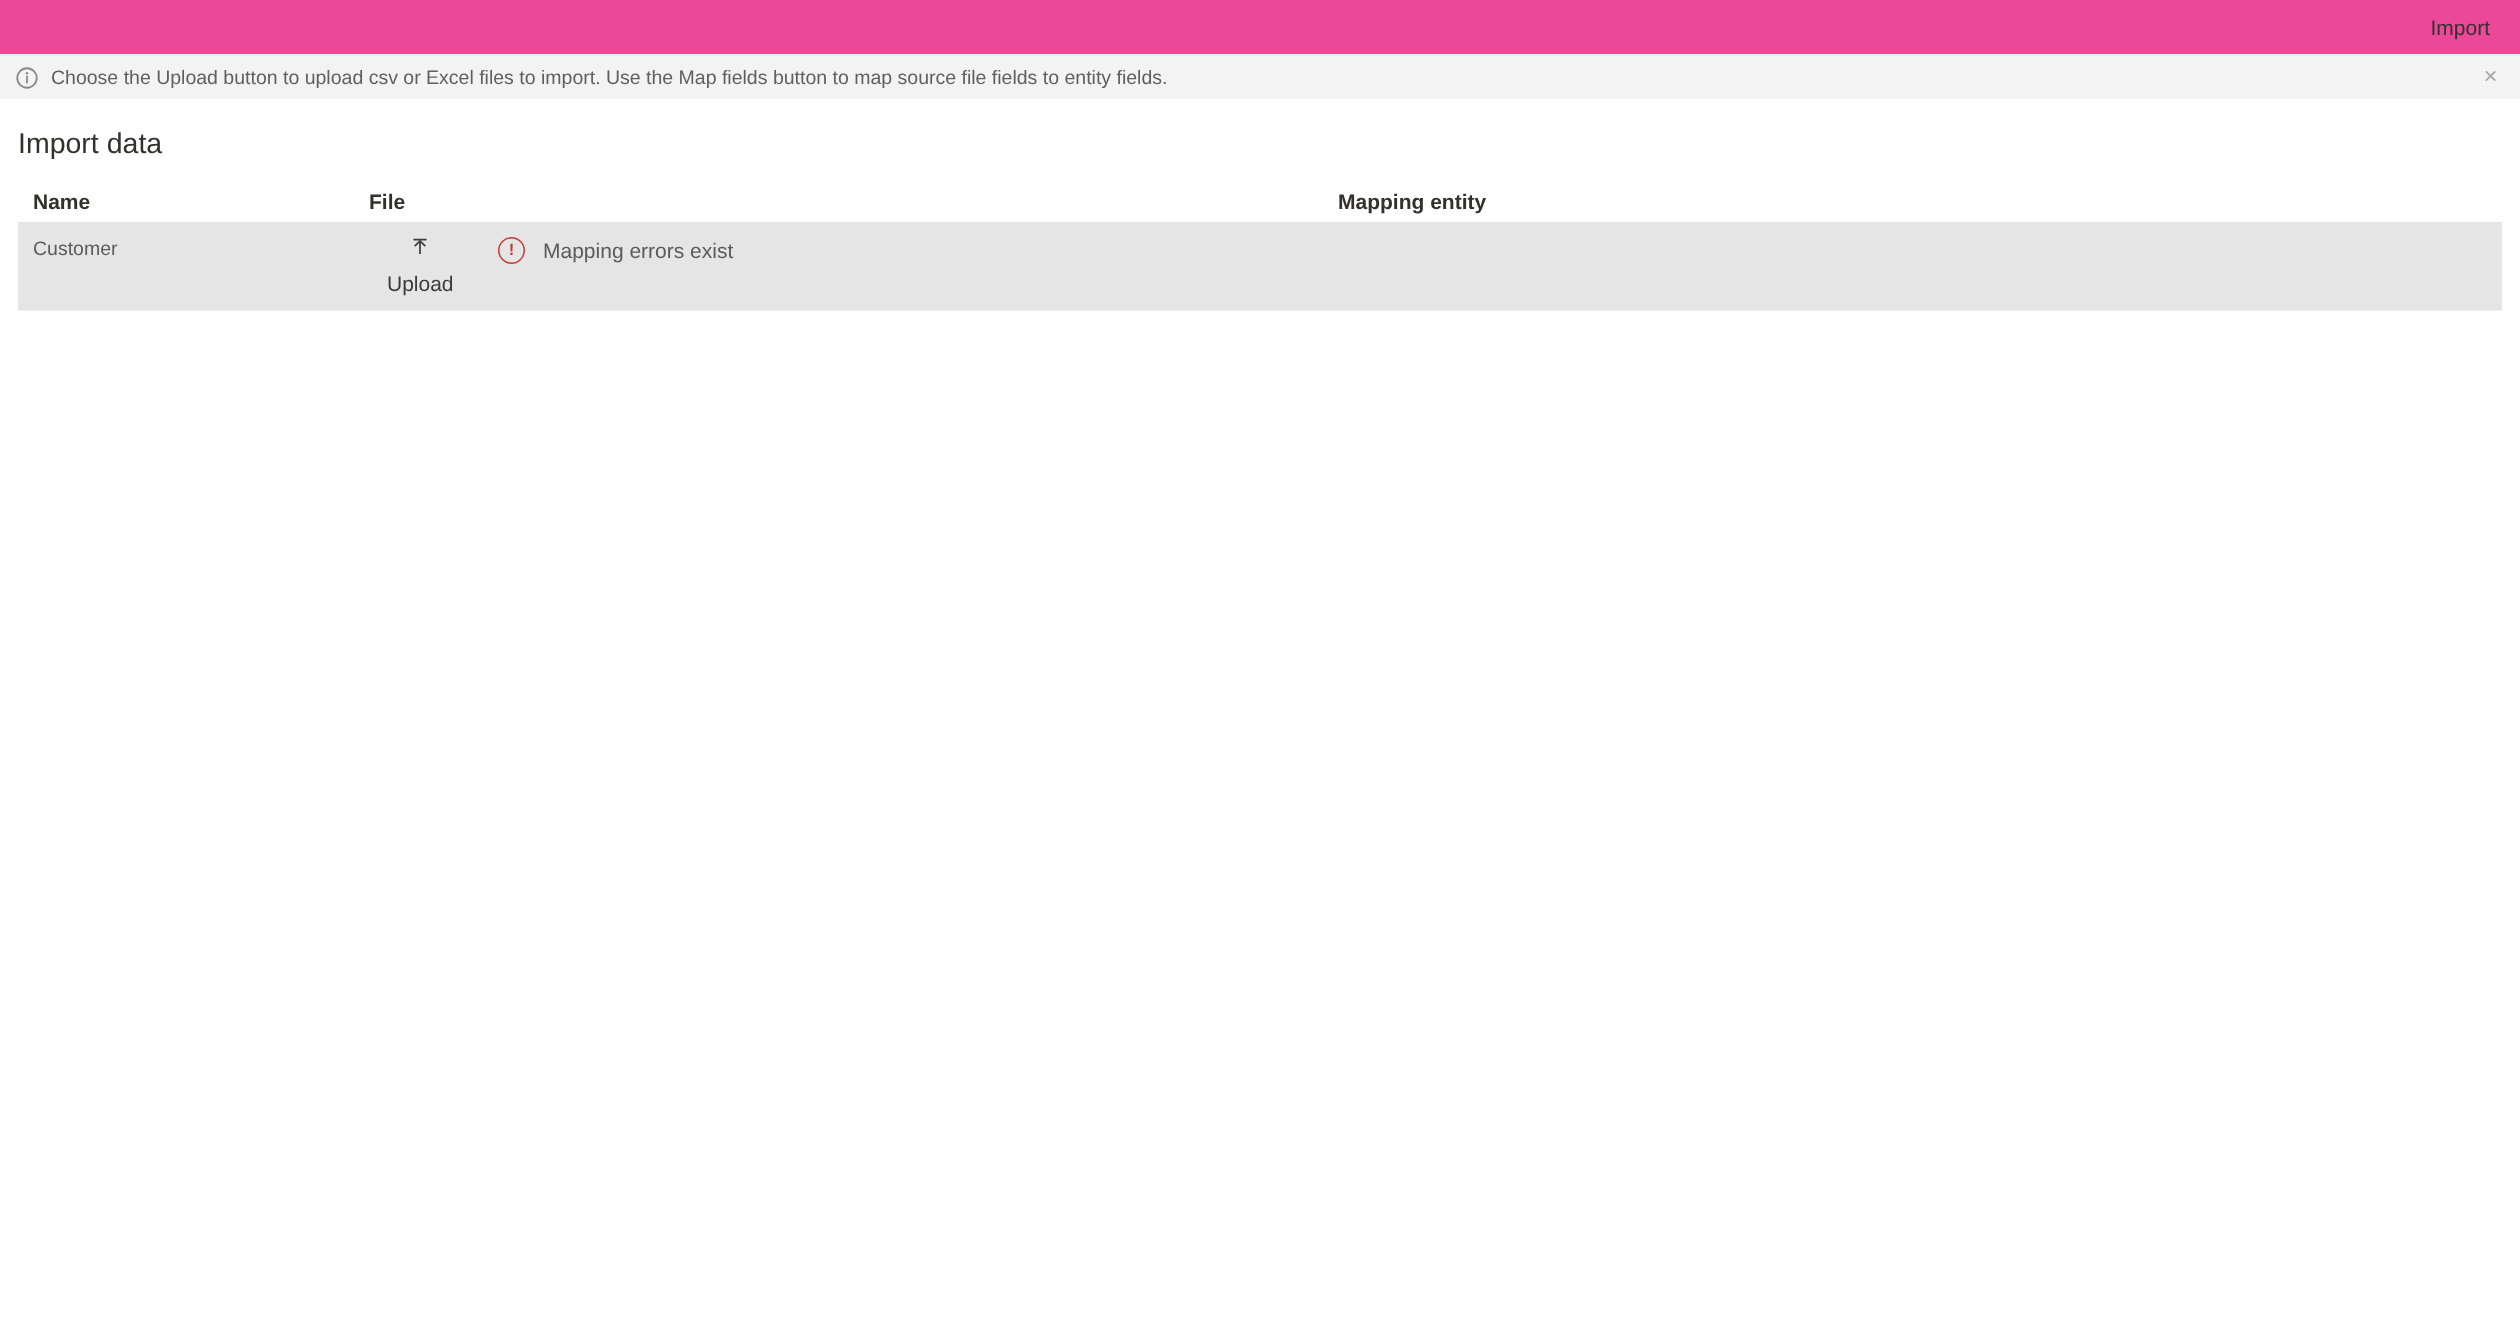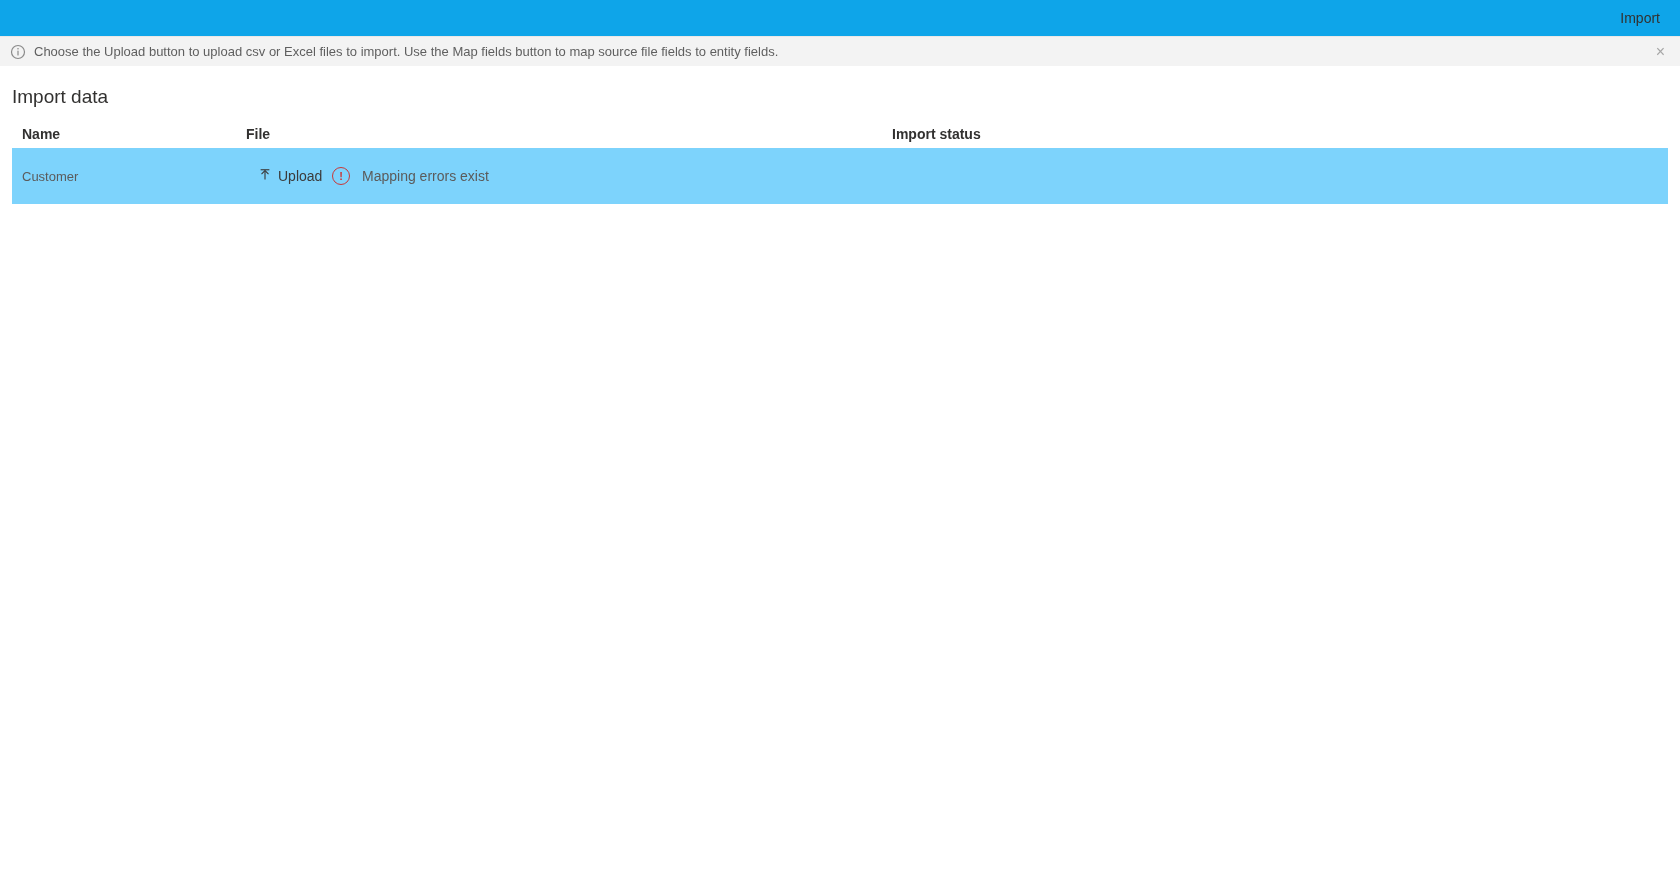--- a/index.html
+++ b/index.html
@@ -11,21 +11,21 @@
       font-family: "Segoe UI", -apple-system, BlinkMacSystemFont, sans-serif;
       font-size: 14px;
       color: #323130;
       background: #ffffff;
       width: 1680px;
       height: 892px;
       overflow: hidden;
     }
     .topbar {
       height: 36px;
-      background: #0ea5e9;
+      background: #ec4899;
       display: flex;
       justify-content: flex-end;
       align-items: center;
       padding-right: 20px;
     }
     .topbar-action {
       color: #323130;
       font-size: 14px;
       cursor: pointer;
     }
@@ -87,22 +87,21 @@
       color: #323130;
       font-size: 14px;
     }
     .col-name { width: 224px; }
     .col-file { width: 560px; }
     .col-upload { width: 80px; }
     .col-status { width: 270px; padding-left: 6px; }
     .col-action { flex: 1; }
     .table-row {
       display: flex;
-      align-items: center;
-      background: #7dd3fc;
+      background: #e5e5e5;
       padding: 10px;
       min-height: 56px;
     }
     .entity-name {
       color: #5b5b5b;
       font-size: 13px;
     }
     .file-input {
       width: 495px;
       height: 32px;
@@ -114,20 +113,21 @@
       outline: none;
     }
     .upload-btn {
       display: inline-flex;
       align-items: center;
       gap: 6px;
       color: #3b3b3b;
       font-size: 14px;
       cursor: pointer;
       padding-left: 12px;
+      flex-direction: column;
     }
     .upload-btn svg { width: 14px; height: 14px; }
     .status-cell {
       display: flex;
       align-items: center;
       gap: 12px;
     }
     .status-icon {
       width: 18px;
       height: 18px;
@@ -180,21 +180,21 @@
 </div>
 
 <div class="content">
   <h1 class="page-title">Import data</h1>
 
   <div class="table-wrap">
     <div class="table-header">
       <div class="col-name">Name</div>
       <div class="col-file">File</div>
       <div class="col-upload"></div>
-      <div class="col-status">Import status</div>
+      <div class="col-status">Mapping entity</div>
       <div class="col-action"></div>
     </div>
 
     <div class="table-row">
       <div class="col-name entity-name">Customer</div>
       <div class="col-upload">
         <span class="upload-btn">
           <span>
             <svg viewBox="0 0 16 16" fill="none" stroke="#3b3b3b" stroke-width="1.3">
               <line x1="8" y1="13" x2="8" y2="3"></line>

